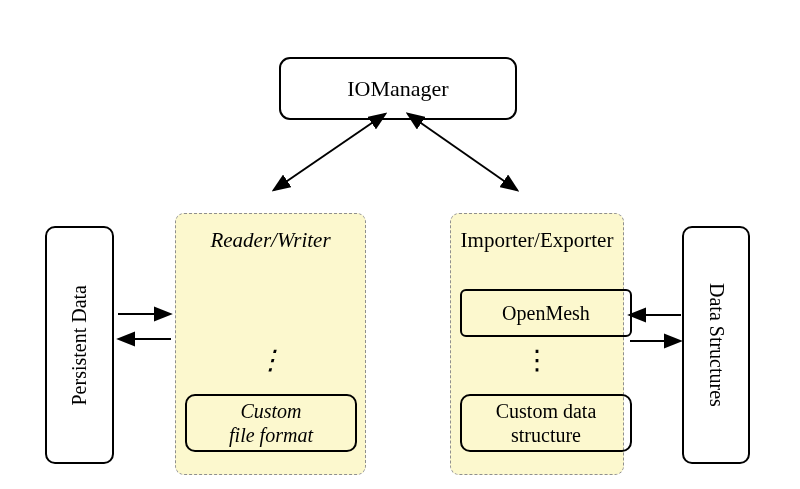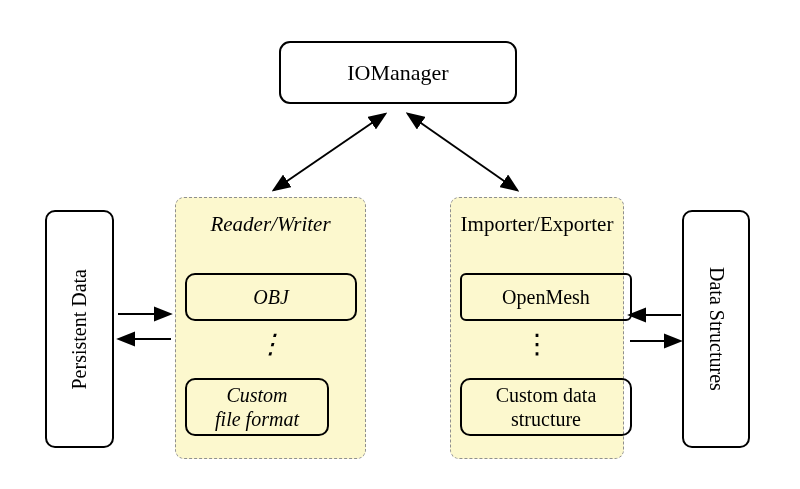--- a/index.html
+++ b/index.html
@@ -4,21 +4,21 @@
 <style>
   html, body { margin: 0; padding: 0; background: #ffffff; }
   #canvas {
     position: relative;
     width: 800px; height: 489px;
     background: #ffffff;
     font-family: "Liberation Serif", "DejaVu Serif", serif;
     color: #000;
     overflow: hidden;
   }
-  .abs { position: absolute; }
+  .abs { position: absolute; margin-top: 16px; }
 
   
   .node {
     background: #ffffff;
     border: 2.5px solid #000;
     border-radius: 11px;
     display: flex; align-items: center; justify-content: center;
     box-sizing: border-box;
     text-align: center;
   }
@@ -79,25 +79,22 @@
 <body>
 
 <div id="canvas">
 
   <div class="node abs" style="left:279px; top:41px; width:238px; height:63px;">
     <span class="io-label">IOManager</span>
   </div>
 
   <div class="panel abs" style="left:175px; top:197px; width:191px; height:262px;font-style:italic;">
     <div class="panel-title">Reader/Writer</div>
-    <div class="inner-node" style="left:9px; top:75px; width:172px; height:48px;">
-      <span class="node-label">OBJ</span>
-    </div>
     <div class="dots" style="top:133px;">⋮</div>
-    <div class="inner-node" style="left:9px; top:180px; width:144px; height:58px;">
+    <div class="inner-node" style="left:9px; top:180px; width:172px; height:58px;">
       <span class="node-label">Custom
 file format</span>
     </div>
   </div>
 
   <div class="panel abs" style="left:450px; top:197px; width:174px; height:262px;">
     <div class="panel-title">Importer/Exporter</div>
     <div class="inner-node" style="left:9px; top:75px; width:172px; height:48px;border-radius:6px;">
       <span class="node-label">OpenMesh</span>
     </div>

